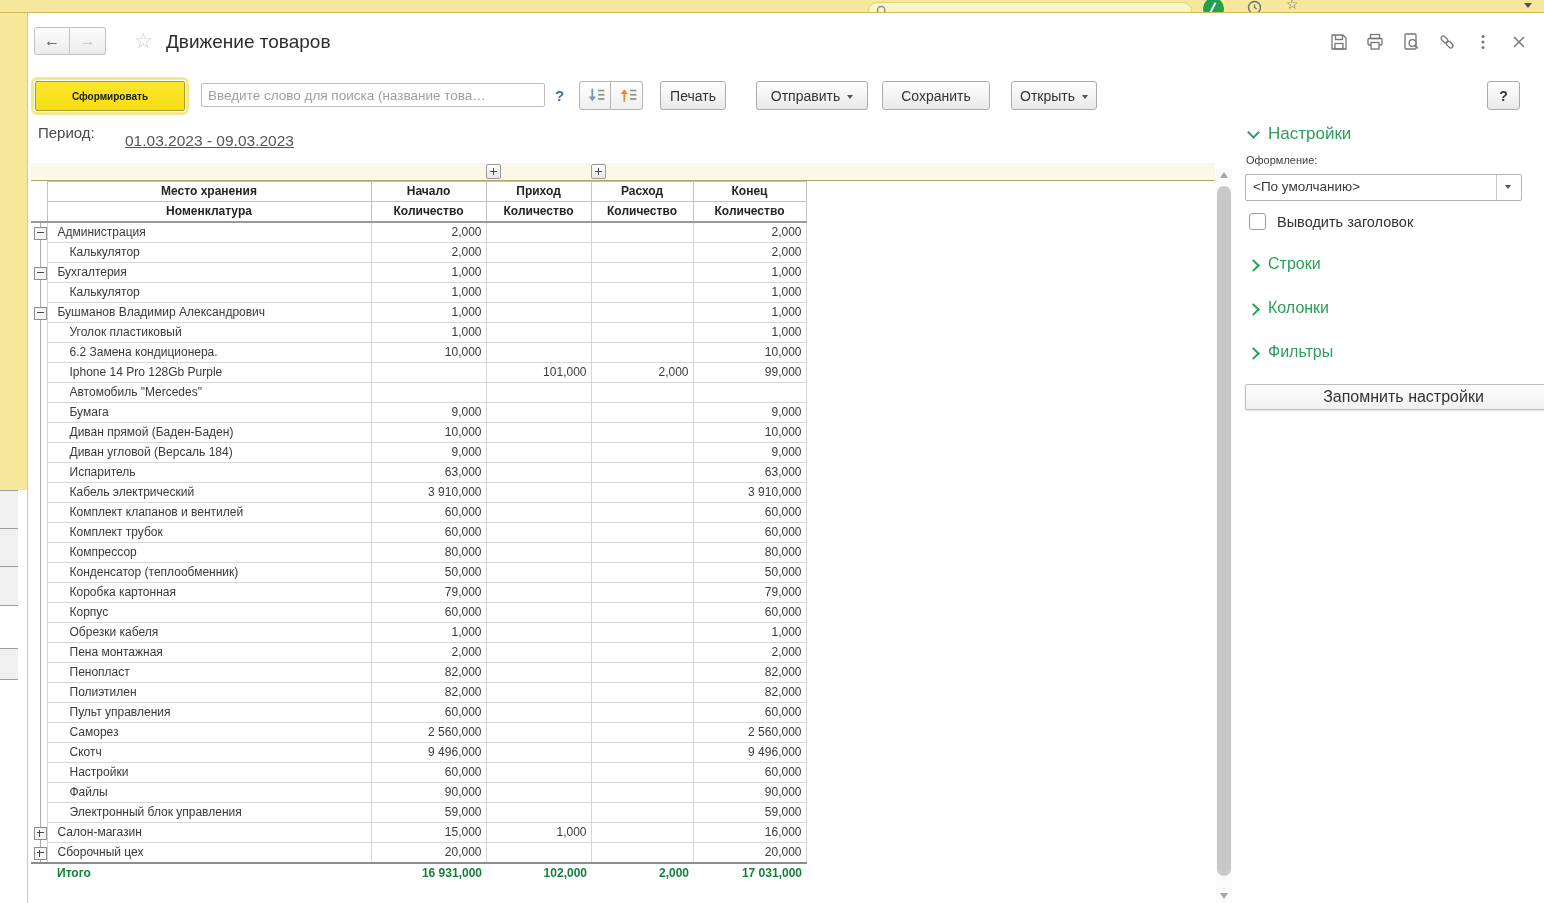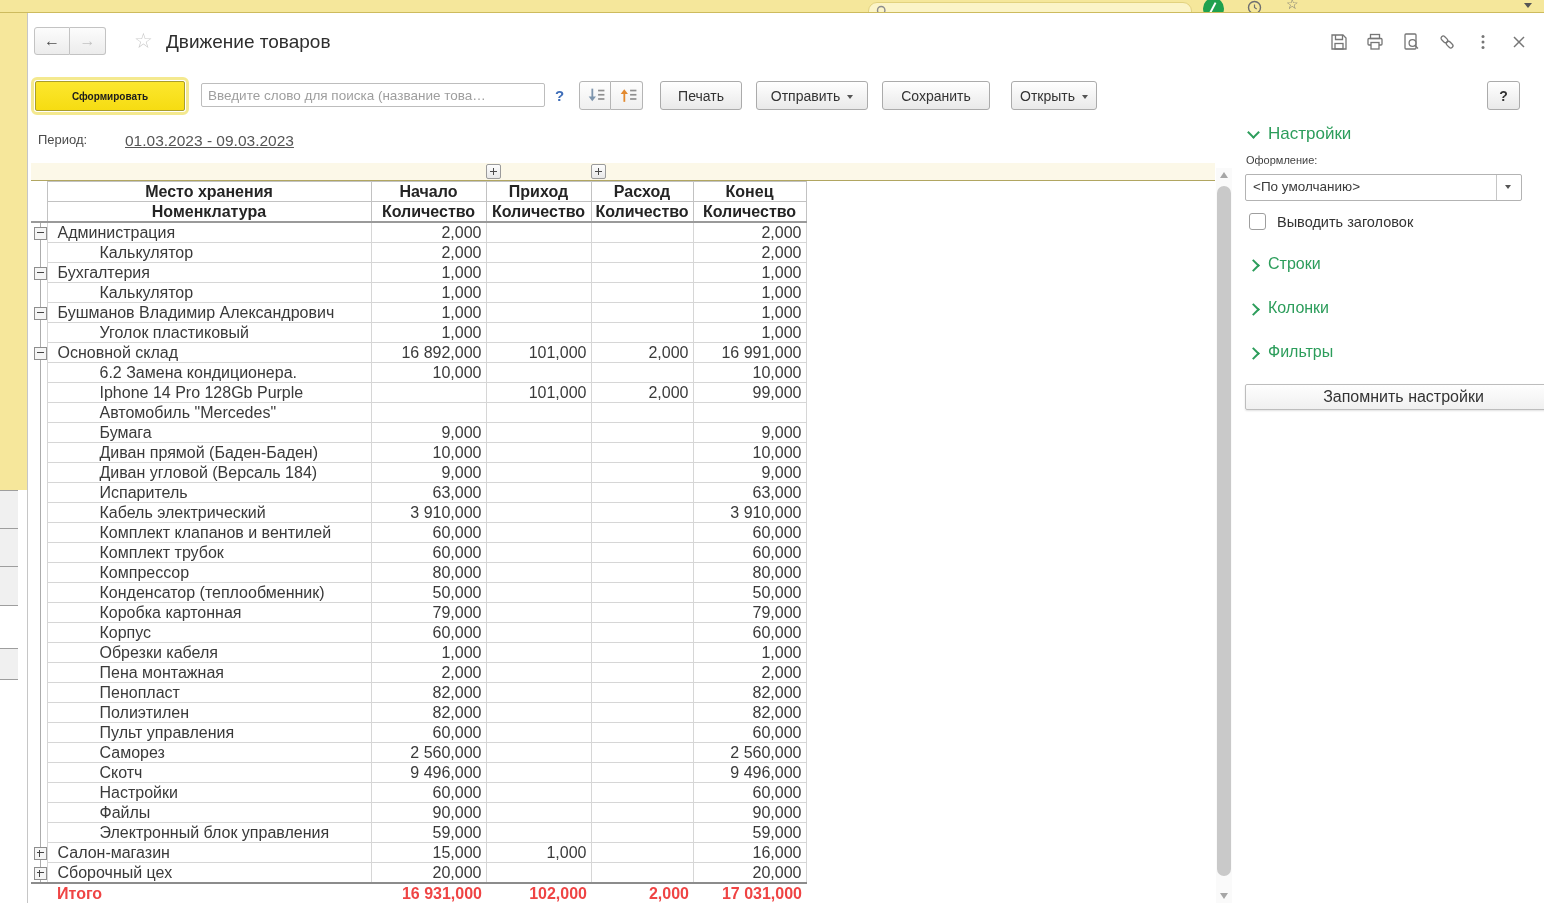--- a/index.html
+++ b/index.html
@@ -59,59 +59,59 @@
   .search-input::placeholder{color:#9E9E9E;}
   .q-help{position:absolute;left:527px;top:75px;font-size:15px;font-weight:bold;color:#3E6DB8;cursor:pointer;}
   .sort-group{position:absolute;left:551px;top:69px;display:flex;}
   .sort-group button{width:32px;height:29px;border:1px solid #B5B5B5;background:linear-gradient(#FEFEFE,#EFEFEF);
           padding:2px 0 0 3px;cursor:pointer;}
   .sort-group button:first-child{border-radius:3px 0 0 3px;}
   .sort-group button:last-child{border-radius:0 3px 3px 0;border-left:none;}
   .btn{position:absolute;top:69px;height:29px;background:linear-gradient(#FFFFFF,#E9E9E9);
           border:1px solid #ABABAB;border-radius:3px;font-size:14px;color:#333;cursor:pointer;
           font-family:"Liberation Sans","DejaVu Sans",sans-serif;}
-  .b-print{left:632px;width:82px;} .b-send{left:728px;width:112px;}
+  .b-print{left:632px;width:66px;} .b-send{left:728px;width:112px;}
   .b-save{left:854px;width:108px;} .b-open{left:983px;width:86px;}
   .b-help{left:1459px;width:33px;font-weight:bold;}
   .caret{display:inline-block;width:0;height:0;border-left:3.5px solid transparent;
           border-right:3.5px solid transparent;border-top:4px solid #555;margin-left:7px;vertical-align:middle;}
 
   
-  .period-label{position:absolute;left:10px;top:120px;font-size:13px;color:#4A4A4A;}
+  .period-label{position:absolute;left:10px;top:112px;font-size:15px;color:#4A4A4A;}
   .period-value{position:absolute;left:97px;top:120px;font-size:15.5px;color:#555;
           text-decoration:underline;cursor:pointer;}
 
   
   .fixed-band{position:absolute;left:3px;top:151px;width:1184px;height:17px;background:#FCF8E8;
           border-bottom:1px solid #B1A661;}
   .col-expander{position:absolute;top:1px;width:15px;height:15px;border:1px solid #9B9B9B;
           background:linear-gradient(#FDFDFD,#E8E8E8);border-radius:2px;padding:0;cursor:pointer;}
   .col-expander::before{content:"";position:absolute;left:3px;right:3px;top:6px;height:1px;background:#4A4A4A;}
   .col-expander::after{content:"";position:absolute;top:3px;bottom:3px;left:6px;width:1px;background:#4A4A4A;}
   .ce1{left:455px;} .ce2{left:560px;}
 
   table.rt{position:absolute;left:3px;top:169px;border-collapse:collapse;table-layout:fixed;
-          width:775px;font-size:16px;color:#3A3A3A;}
+          width:775px;font-size:12px;color:#3A3A3A;}
   .rt th,.rt td{padding:0;height:19px;line-height:19px;overflow:hidden;white-space:nowrap;}
   .rt thead th{font-weight:bold;color:#242424;border:1px solid #C2C2C2;text-align:center;height:19px;}
   .rt thead tr.h2 th{border-bottom:2px solid #9A9A9A;}
   .rt th.gutter,.rt td.gutter{border:none;}
   .rt tbody td{border:1px solid #D6D6D6;}
   .rt tbody tr.row-group td:not(.gutter),.rt tbody tr.row-group_collapsed td:not(.gutter){border-top-color:#ABABAB;}
   .rt td.c-name{padding-left:10px;text-align:left;}
-  .rt td.c-name.indent{padding-left:52px;}
+  .rt td.c-name.indent{padding-left:22px;}
   .rt td.c-num{padding-right:4px;text-align:right;}
   .rt td.gutter{position:relative;
           background:linear-gradient(#ACACAC,#ACACAC) no-repeat 9px 0 / 1px 100%;}
   .rt tr.row-total td.gutter{background:none;}
   .tree-box{position:absolute;left:3px;top:4px;width:11px;height:11px;border:1px solid #8E8E8E;
           background:#F5F5F5;cursor:pointer;}
   .tree-box::before{content:"";position:absolute;left:2px;right:2px;top:4px;height:1px;background:#444;}
   .tree-box.plus::after{content:"";position:absolute;top:2px;bottom:2px;left:4px;width:1px;background:#444;}
-  .rt tr.row-total td{border:none;border-top:2px solid #8C8C8C;font-weight:bold;color:#ef4444;}
+  .rt tr.row-total td{border:none;border-top:2px solid #8C8C8C;font-weight:bold;color:#15803d;}
 
   
   .vscroll{position:absolute;left:1188px;top:156px;width:16px;height:735px;background:#FAFAFA;}
   .vs-up{position:absolute;left:4px;top:4px;width:0;height:0;border-left:4.5px solid transparent;
           border-right:4.5px solid transparent;border-bottom:6px solid #A6A6A6;cursor:pointer;}
   .vs-down{position:absolute;left:4px;bottom:4px;width:0;height:0;border-left:4.5px solid transparent;
           border-right:4.5px solid transparent;border-top:6px solid #A6A6A6;cursor:pointer;}
   .vs-thumb{position:absolute;left:1px;top:18px;width:14px;height:690px;background:#C9C9C9;
           border-radius:7px;cursor:pointer;}
 
@@ -335,30 +335,20 @@
             <td class="c-num">1,000</td>
           </tr>
           <tr class="row-item">
             <td class="gutter"></td>
             <td class="c-name indent">Уголок пластиковый</td>
             <td class="c-num">1,000</td>
             <td class="c-num"></td>
             <td class="c-num"></td>
             <td class="c-num">1,000</td>
           </tr>
-          <tr class="row-group">
-            <td class="gutter">
-              <span class="tree-box"></span>
-            </td>
-            <td class="c-name">Основной склад</td>
-            <td class="c-num">16 892,000</td>
-            <td class="c-num">101,000</td>
-            <td class="c-num">2,000</td>
-            <td class="c-num">16 991,000</td>
-          </tr>
           <tr class="row-item">
             <td class="gutter"></td>
             <td class="c-name indent">6.2 Замена кондиционера.</td>
             <td class="c-num">10,000</td>
             <td class="c-num"></td>
             <td class="c-num"></td>
             <td class="c-num">10,000</td>
           </tr>
           <tr class="row-item">
             <td class="gutter"></td>

